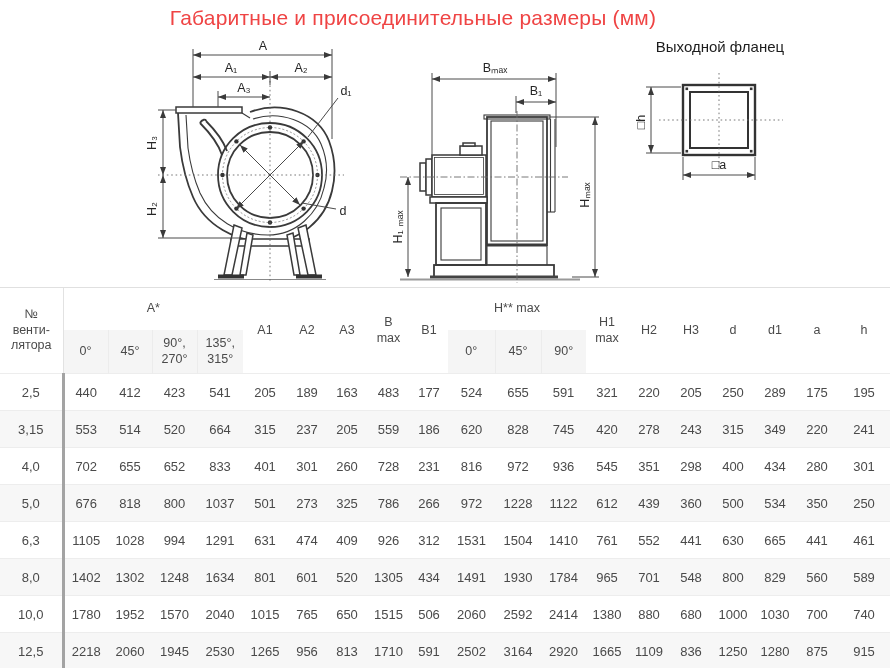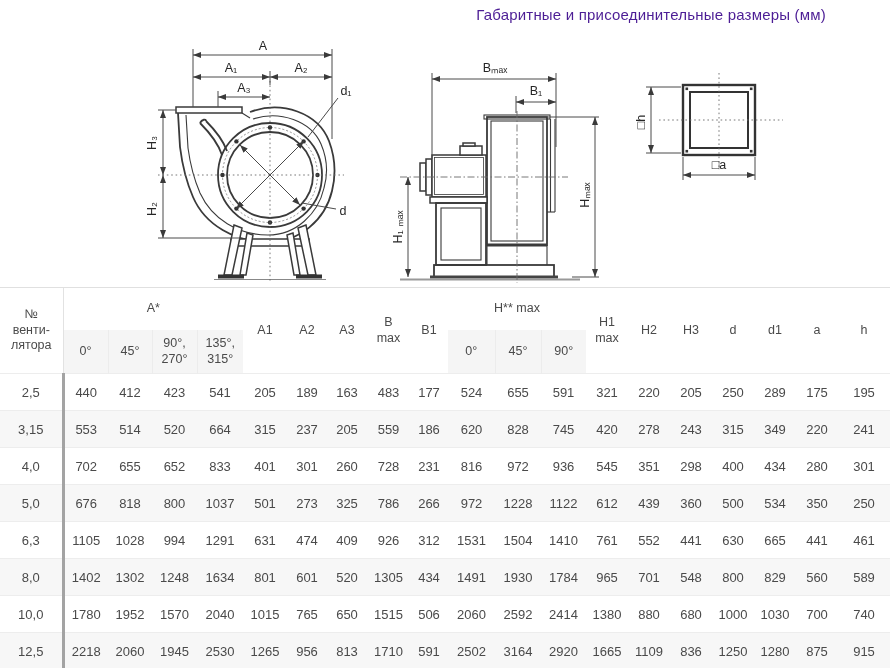--- a/index.html
+++ b/index.html
@@ -1,19 +1,19 @@
 <!DOCTYPE html>
 <html><head>
 <meta charset="utf-8">
 <style>
   html,body{margin:0;padding:0;background:#fff;}
   #canvas{position:relative;width:890px;height:668px;background:#fff;overflow:hidden;
           font-family:"Liberation Sans",sans-serif;color:#454545;}
-  .title{position:absolute;top:6px;left:0;width:826px;text-align:right;
-         font-size:15px;font-weight:500;color:#4c1d95;letter-spacing:.2px;}
+  .title{position:absolute;top:6px;left:0;width:826px;text-align:center;
+         font-size:21px;font-weight:500;color:#ef4444;letter-spacing:.2px;}
   .flange-title{position:absolute;top:38px;left:640px;width:160px;text-align:center;
          font-size:15px;color:#1d1d1d;}
   svg.diag{position:absolute;overflow:visible;}
   svg text{font-family:"Liberation Sans",sans-serif;font-size:12.5px;fill:#262626;}
   .ln{stroke:#3a3a3a;stroke-width:1.8;fill:none;}
   .ln2{stroke:#3a3a3a;stroke-width:1.1;fill:none;}
   .dim{stroke:#4a4a4a;stroke-width:1;fill:none;}
   .ctr{stroke:#6a6a6a;stroke-width:.9;fill:none;stroke-dasharray:1.6 2.8;}
   .cdd{stroke:#6a6a6a;stroke-width:.9;fill:none;stroke-dasharray:7 2.5 1.5 2.5;}
   .wht{fill:#fff;stroke:#3a3a3a;stroke-width:1.5;}
@@ -168,20 +168,21 @@
       <line x1="8" y1="122" x2="8" y2="222" class="dim" marker-start="url(#arrM)" marker-end="url(#arrM)"></line>
     </g>
     <g text-anchor="middle">
       <text x="95" y="17" font-size="13">Bₘₐₓ</text>
       <text x="136" y="40" font-size="13">B₁</text>
       <text x="189" y="140" transform="rotate(-90 189 140)" font-size="13">Hₘₐₓ</text>
       <text x="2" y="172" transform="rotate(-90 2 172)" font-size="12">H₁ ₘₐₓ</text>
     </g>
   </svg>
 
+  <div class="flange-title">Выходной фланец</div>
   <svg class="diag" style="left:635px;top:30px" width="255" height="170" viewBox="0 0 255 170">
     <defs>
       <marker id="arrF" markerWidth="9" markerHeight="7" refX="8" refY="3" orient="auto-start-reverse">
         <path d="M0,0 L8,3 L0,6 z" fill="#3a3a3a"></path>
       </marker>
     </defs>
     <g>
       <rect x="48" y="55" width="72" height="70" fill="none" stroke="#333" stroke-width="2.4"></rect>
       <rect x="55" y="62" width="58" height="56" fill="none" stroke="#333" stroke-width="2"></rect>
       <g fill="#333">

